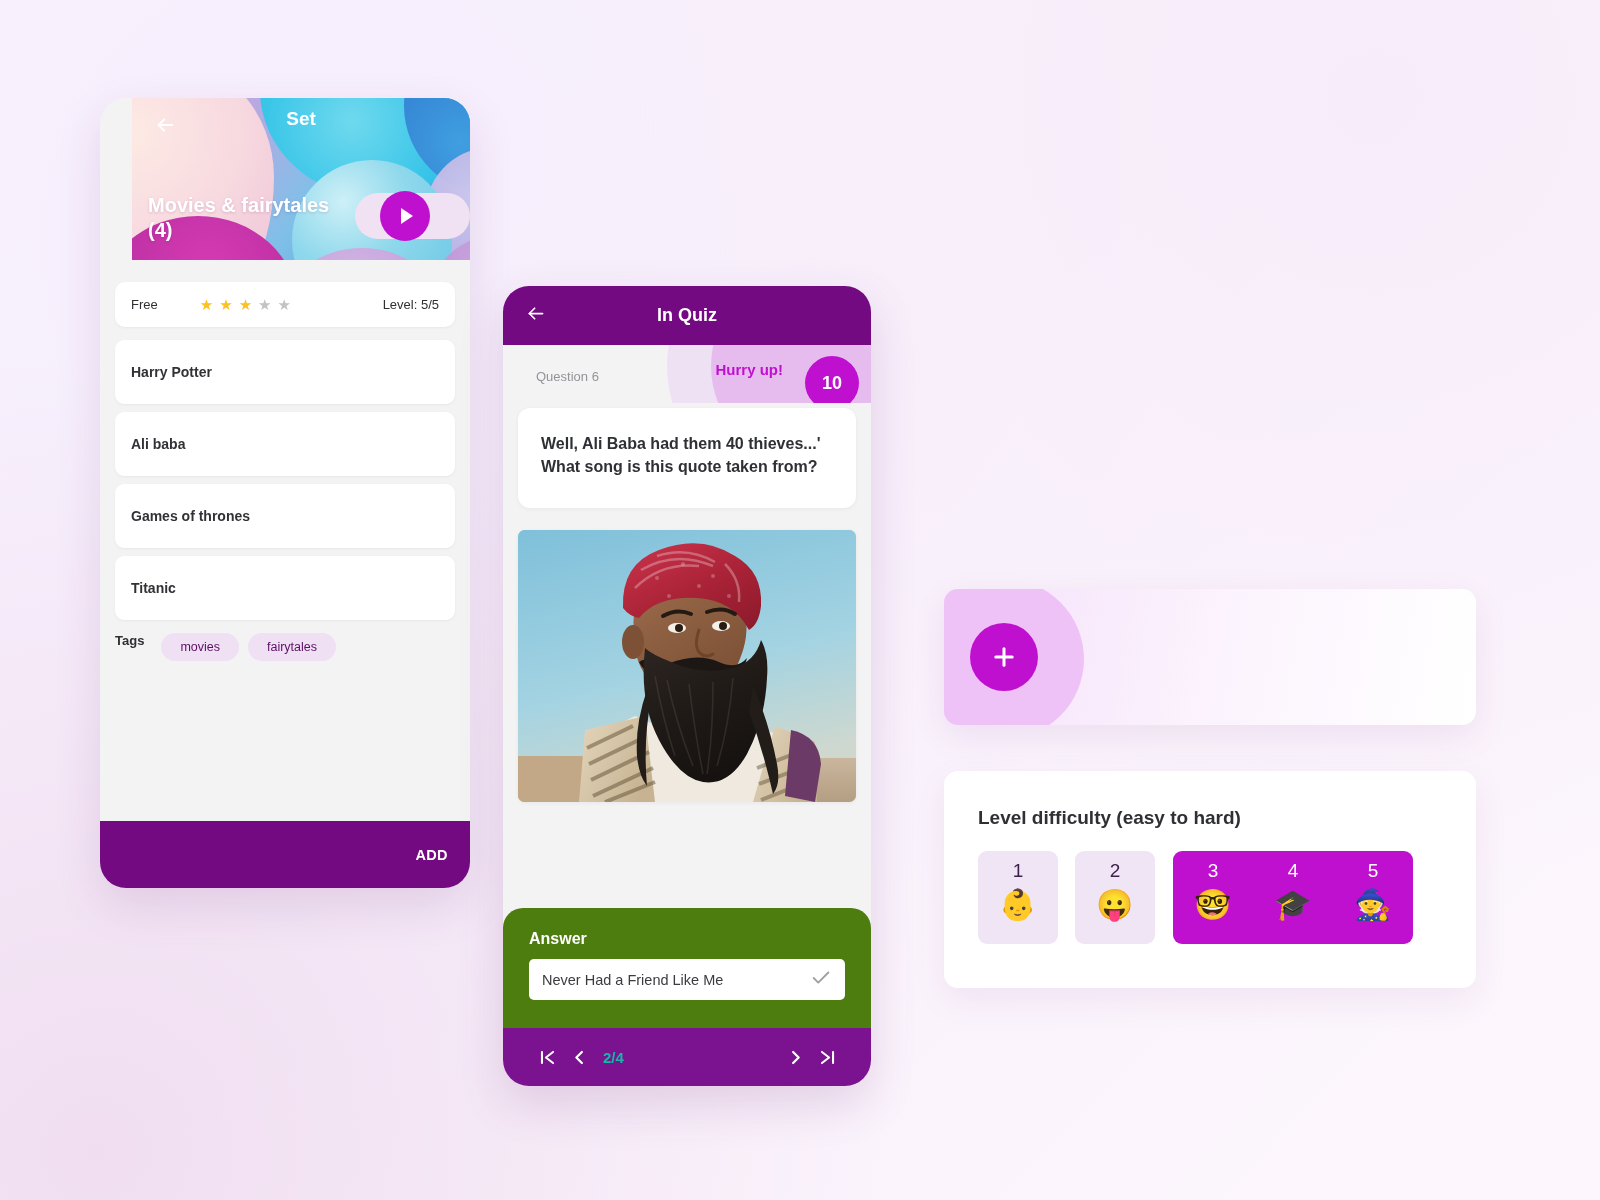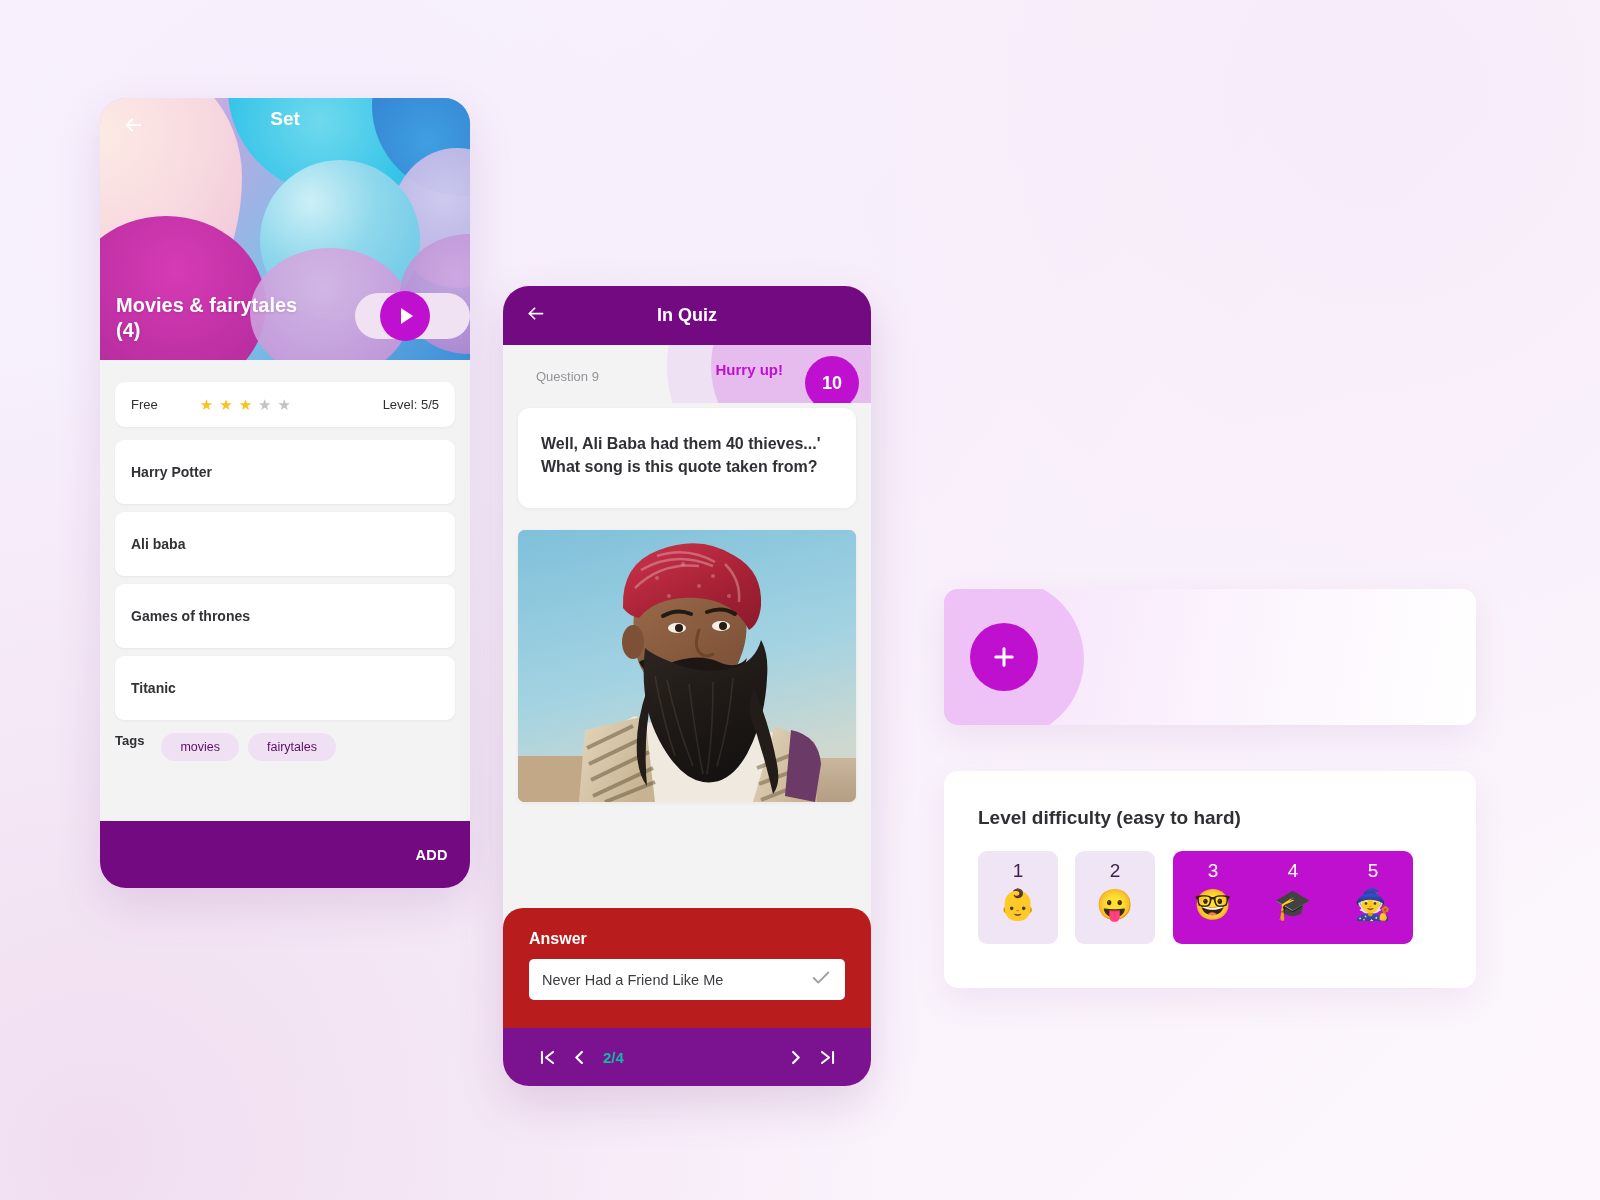--- a/index.html
+++ b/index.html
@@ -28,23 +28,24 @@
     width: 370px;
     height: 790px;
     border-radius: 26px;
     overflow: hidden;
     background: #f3f3f4;
     box-shadow: 0 18px 46px rgba(110, 40, 120, 0.13);
   }
 
   .set-hero {
     position: relative;
-    height: 262px;
+    height: 162px;
     overflow: hidden;
     background: linear-gradient(125deg, #e9bfe0 0%, #b9a8e2 28%, #7fc0e8 55%, #3d8fd8 100%);
+    margin-left: 32px;
   }
   .blob { position: absolute; border-radius: 50%; }
   .b-pink-tl {
     left: -78px; top: -42px; width: 220px; height: 275px;
     background: radial-gradient(circle at 35% 28%, #fdeae4 0%, #f7d9e0 45%, #eab9d2 100%);
     border-radius: 48% 52% 46% 54% / 50% 44% 56% 50%;
   }
   .b-cyan-top {
     left: 128px; top: -116px; width: 230px; height: 215px;
     background: radial-gradient(circle at 40% 65%, #6fd9ee 0%, #35c4e8 48%, #3f9ede 100%);
@@ -233,21 +234,21 @@
     border-radius: 7px;
     overflow: hidden;
     position: relative;
     background: linear-gradient(180deg, #83c4dc 0%, #9ccfe0 60%, #c7c1ae 100%);
     box-shadow: 0 1px 4px rgba(0,0,0,.05);
   }
   .q-photo svg { display: block; width: 100%; height: 100%; }
 
   .answer-card {
     position: absolute; left: 0; bottom: 58px; width: 100%;
-    background: #b91c1c;
+    background: #4d7c0f;
     border-top-left-radius: 20px; border-top-right-radius: 20px;
     padding: 22px 26px 28px 26px;
   }
   .answer-label { font-size: 16px; font-weight: 700; color: #fff; margin-bottom: 11px; }
   .answer-field {
     background: #fff; border-radius: 5px; height: 41px;
     display: flex; align-items: center; padding: 0 13px;
   }
   .answer-value { font-size: 14.5px; color: #3b3c40; flex: 1; }
   .check { color: #9a9a9e; }
@@ -408,21 +409,21 @@
           <polyline points="11 18 5 12 11 6"></polyline>
         </svg>
       </span>
     </div>
     <div class="quiz-title">In Quiz</div>
   </div>
 
   <div class="timer-zone">
     <div class="ring ring-outer"></div>
     <div class="ring ring-inner"></div>
-    <div class="q-number">Question 9</div>
+    <div class="q-number">Question 6</div>
     <div class="hurry">Hurry up!</div>
     <div class="timer-circle">10</div>
   </div>
 
   <div class="q-card">
     <div class="q-text">Well, Ali Baba had them 40 thieves...' What song is this quote taken from?</div>
   </div>
 
   <div class="q-photo">
     <svg viewBox="0 0 340 272" preserveAspectRatio="xMidYMid slice">

